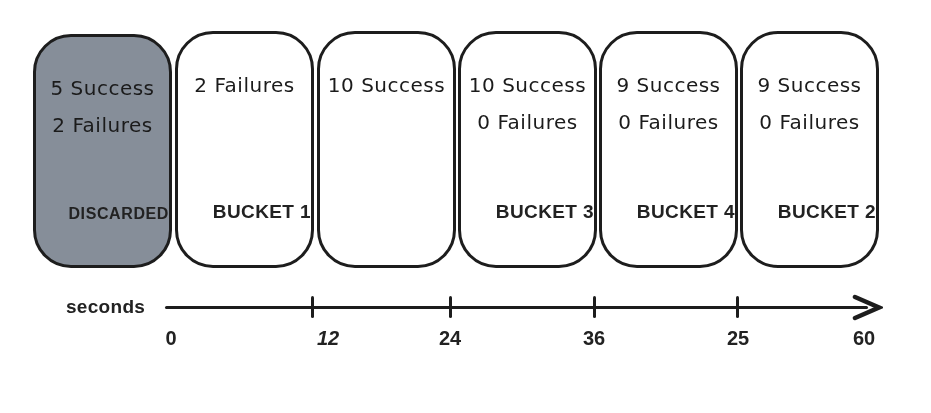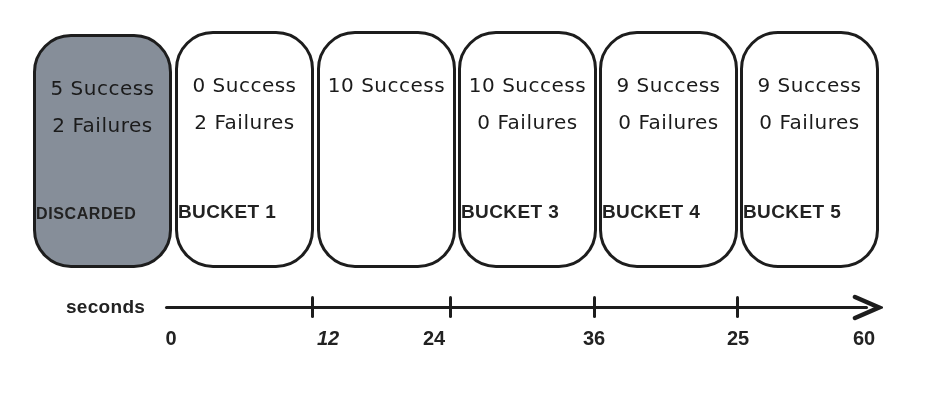--- a/index.html
+++ b/index.html
@@ -38,21 +38,21 @@
     font-size: 20px;
     line-height: 37px;
     color: #1b1b1b;
     letter-spacing: 0.5px;
   }
   .box-label {
     position: absolute;
     bottom: 42px;
     left: 0;
     width: 100%;
-    text-align: left;
+    text-align: right;
     font-family: "Liberation Sans", sans-serif;
     font-weight: 600;
     font-size: 19px;
     letter-spacing: 0.4px;
     color: #222222;
   }
   .bucket.discarded .box-label {
     font-size: 16px;
     letter-spacing: 0.6px;
   }
@@ -105,21 +105,20 @@
   <div class="bucket discarded" style="left:33px;">
     <div class="counts">
       <div>5 Success</div>
       <div>2 Failures</div>
     </div>
     <div class="box-label">DISCARDED</div>
   </div>
 
   <div class="bucket" style="left:175px;">
     <div class="counts">
-      <div>0 Success</div>
       <div>2 Failures</div>
     </div>
     <div class="box-label">BUCKET 1</div>
   </div>
 
   <div class="bucket" style="left:317px;">
     <div class="counts">
       <div>10 Success</div>
     </div>
   </div>
@@ -138,34 +137,34 @@
       <div>0 Failures</div>
     </div>
     <div class="box-label">BUCKET 4</div>
   </div>
 
   <div class="bucket" style="left:740px;">
     <div class="counts">
       <div>9 Success</div>
       <div>0 Failures</div>
     </div>
-    <div class="box-label">BUCKET 5</div>
+    <div class="box-label">BUCKET 2</div>
   </div>
 
   <div class="axis-label">seconds</div>
   <div class="axis-line"></div>
   <svg class="axis-arrow" width="34" height="27" viewBox="0 0 34 27">
     <path d="M6 3 L30 13.5 L6 24" fill="none" stroke="#1d1d1d" stroke-width="4.5" stroke-linecap="round" stroke-linejoin="miter"></path>
   </svg>
 
   <div class="tick" style="left:311px;"></div>
   <div class="tick" style="left:449px;"></div>
   <div class="tick" style="left:593px;"></div>
   <div class="tick" style="left:736px;"></div>
 
   <div class="tick-label" style="left:171px;">0</div>
   <div class="tick-label" style="left:328px;font-style:italic;">12</div>
-  <div class="tick-label" style="left:434px;">24</div>
+  <div class="tick-label" style="left:450px;">24</div>
   <div class="tick-label" style="left:594px;">36</div>
   <div class="tick-label" style="left:738px;">25</div>
   <div class="tick-label" style="left:864px;">60</div>
 
 </div>
 
 </body></html>

